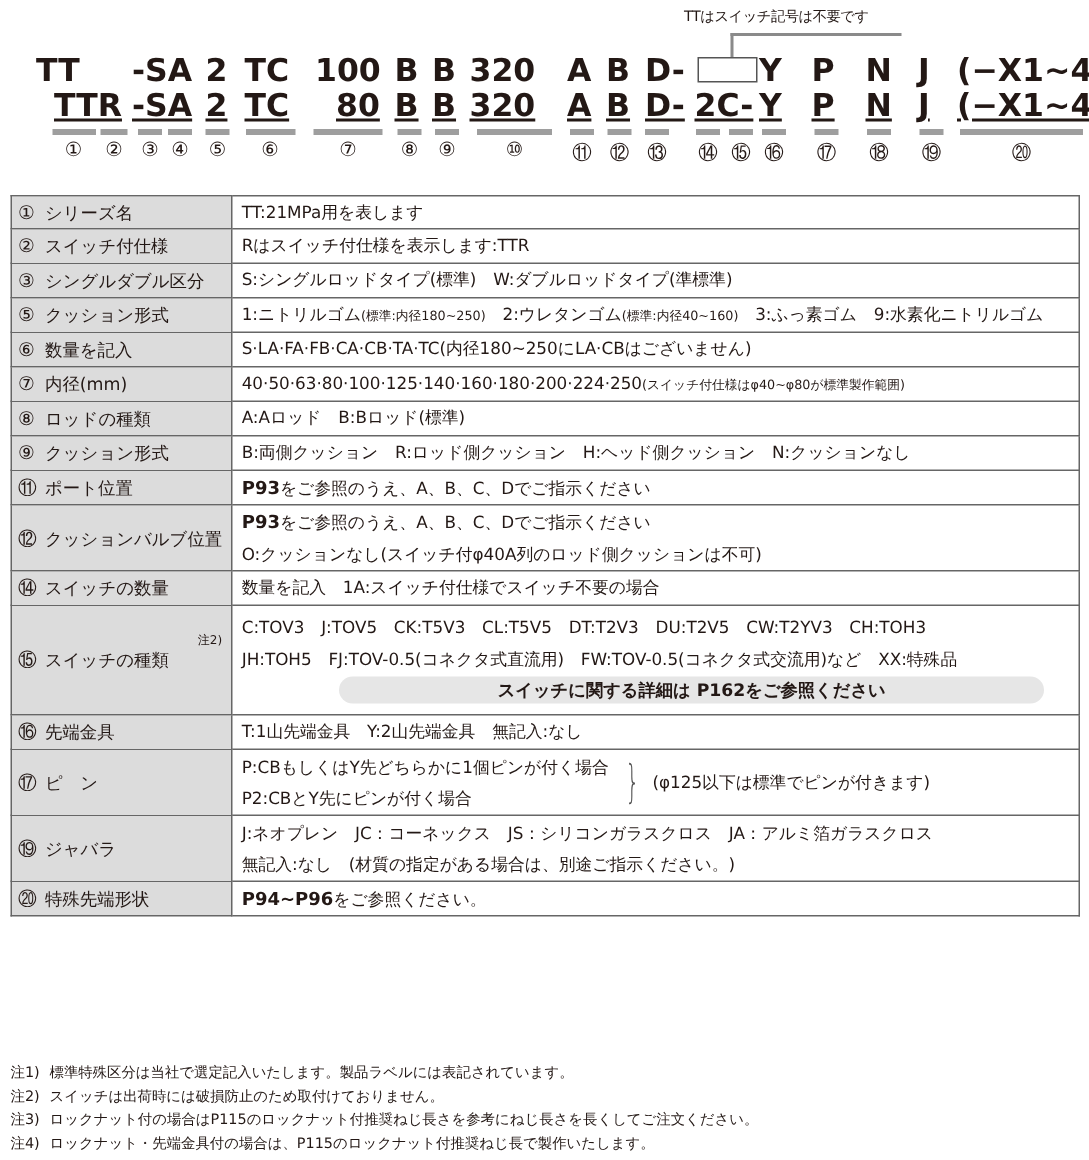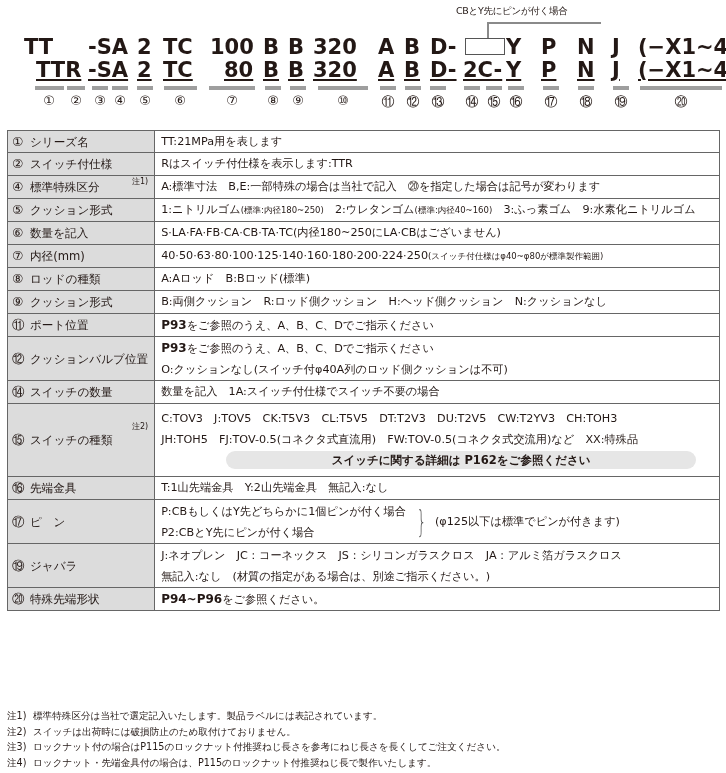--- a/index.html
+++ b/index.html
@@ -38,21 +38,21 @@
 
   
   .footnotes { position: absolute; left: 7px; top: 708px; font-size: 9.6px; line-height: 15.5px; color: #231815; }
   .footnotes div { white-space: nowrap; }
   .footnotes .nt { display: inline-block; width: 26px; }
 </style>
 </head>
 <body>
 
 <div>
-  <div class="note-callout">CBとY先にピンが付く場合</div>
+  <div class="note-callout">TTはスイッチ記号は不要です</div>
   <div class="callout-line-h"></div>
   <div class="callout-line-v"></div>
   <div class="switch-box"></div>
 
   <div class="code-row r1">
     <span style="left:24px">TT</span>
     <span style="left:88px">-SA</span>
     <span style="left:137px">2</span>
     <span style="left:163px">TC</span>
     <span style="left:210px">100</span>
@@ -140,22 +140,22 @@
   <tbody>
     <tr style="height:22px">
       <td class="lbl"><span class="circ">①</span><span>シリーズ名</span></td>
       <td class="val">TT:21MPa用を表します</td>
     </tr>
     <tr style="height:23px">
       <td class="lbl"><span class="circ">②</span><span>スイッチ付仕様</span></td>
       <td class="val">Rはスイッチ付仕様を表示します:TTR</td>
     </tr>
     <tr style="height:23px">
-      <td class="lbl"><span class="circ">④</span><span>標準特殊区分</span><span class="note">注1)</span></td>
-      <td class="val">A:標準寸法　B,E:一部特殊の場合は当社で記入　⑳を指定した場合は記号が変わります</td>
+      <td class="lbl"><span class="circ">③</span><span>シングルダブル区分</span></td>
+      <td class="val">S:シングルロッドタイプ(標準)　W:ダブルロッドタイプ(準標準)</td>
     </tr>
     <tr style="height:23px">
       <td class="lbl"><span class="circ">⑤</span><span>クッション形式</span></td>
       <td class="val"><span>1:ニトリルゴム</span><span class="small">(標準:内径180~250)</span><span>　2:ウレタンゴム</span><span class="small">(標準:内径40~160)</span><span>　3:ふっ素ゴム　9:水素化ニトリルゴム</span></td>
     </tr>
     <tr style="height:23px">
       <td class="lbl"><span class="circ">⑥</span><span>数量を記入</span></td>
       <td class="val">S·LA·FA·FB·CA·CB·TA·TC(内径180~250にLA·CBはございません)</td>
     </tr>
     <tr style="height:23px">

